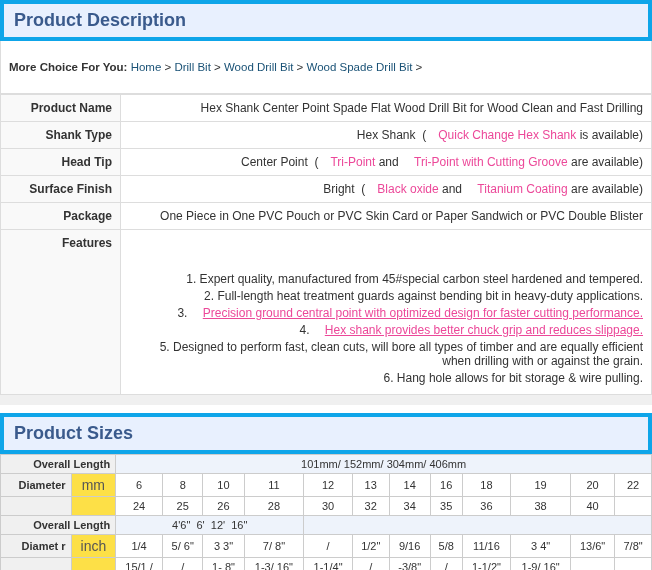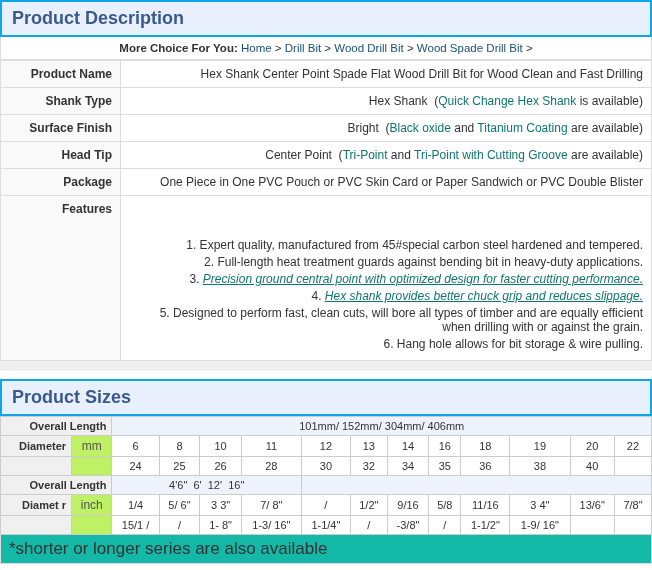--- a/index.html
+++ b/index.html
@@ -7,34 +7,33 @@
       font-family: Arial, sans-serif;
       font-size: 12px;
       color: #333;
       background: #fff;
       width: 652px;
     }
 
     
     .section-header {
       background: #e8f0fe;
-      border: 2px solid #0ea5e9;
+      border: 4px solid #0ea5e9;
       padding: 6px 10px;
       font-size: 18px;
       font-weight: bold;
       color: #3a5a8c;
     }
 
     .breadcrumb-row {
-      padding: 5px 8px;
+      padding: 20px 8px;
       border: 1px solid #ddd;
       border-top: none;
       background: #fff;
       font-size: 11.5px;
-      text-align: center;
     }
 
     .breadcrumb-row a {
       color: #1a5276;
       text-decoration: none;
     }
 
     .product-table {
       width: 100%;
       border-collapse: collapse;
@@ -51,24 +50,25 @@
     }
 
     .product-table tr td:first-child {
       font-weight: bold;
       width: 120px;
       background: #f9f9f9;
       white-space: nowrap;
     }
 
     .product-table tr td a {
-      color: #0f766e;
+      color: #ec4899;
       text-decoration: none;
-    }
-    .product-table tr td a.underline { text-decoration: underline; font-style: italic; }
+      padding-left: 12px;
+    }
+    .product-table tr td a.underline { text-decoration: underline; }
 
     .features-list {
       list-style: none;
       padding: 0;
       margin-top: 36px;
     }
     .features-list li {
       margin-bottom: 3px;
     }
     .features-list li a {
@@ -99,22 +99,22 @@
     }
 
     .sizes-table .row-header {
       font-weight: bold;
       background: #f0f0f0;
       text-align: right;
       white-space: nowrap;
     }
 
     .sizes-table .unit-cell {
-      background: #bef264;
-      font-size: 12px;
+      background: #fde047;
+      font-size: 14px;
       color: #555;
     }
 
     .note-row {
       padding: 4px 8px;
       font-size: 17px;
       color: #333;
       border: 1px solid #ddd;
       border-top: none;
       background: #14b8a6;
@@ -146,29 +146,29 @@
         <td>Product Name</td>
         <td>Hex Shank Center Point Spade Flat Wood Drill Bit for Wood Clean and Fast Drilling</td>
       </tr>
       <tr>
         <td>Shank Type</td>
         <td>
           Hex Shank &nbsp;(<a href="#">Quick Change Hex Shank</a> is available)
         </td>
       </tr>
       <tr>
+        <td>Head Tip</td>
+        <td>
+          Center Point &nbsp;(<a href="#">Tri-Point</a> and <a href="#">Tri-Point with Cutting Groove</a> are available)
+        </td>
+      </tr>
+      <tr>
         <td>Surface Finish</td>
         <td>
           Bright &nbsp;(<a href="#">Black oxide</a> and <a href="#">Titanium Coating</a> are available)
-        </td>
-      </tr>
-      <tr>
-        <td>Head Tip</td>
-        <td>
-          Center Point &nbsp;(<a href="#">Tri-Point</a> and <a href="#">Tri-Point with Cutting Groove</a> are available)
         </td>
       </tr>
       <tr>
         <td>Package</td>
         <td>One Piece in One PVC Pouch or PVC Skin Card  or Paper Sandwich  or PVC Double Blister</td>
       </tr>
       <tr>
         <td>Features</td>
         <td>
           <ol class="features-list">

